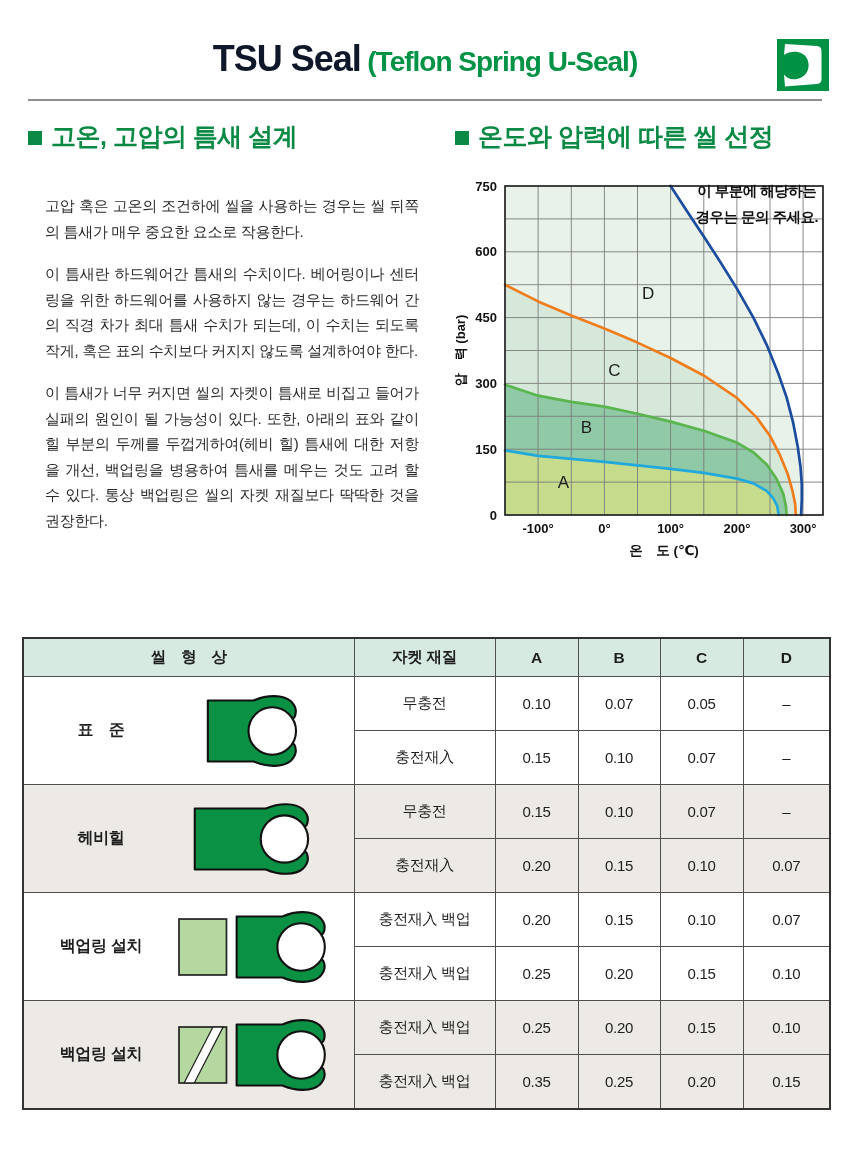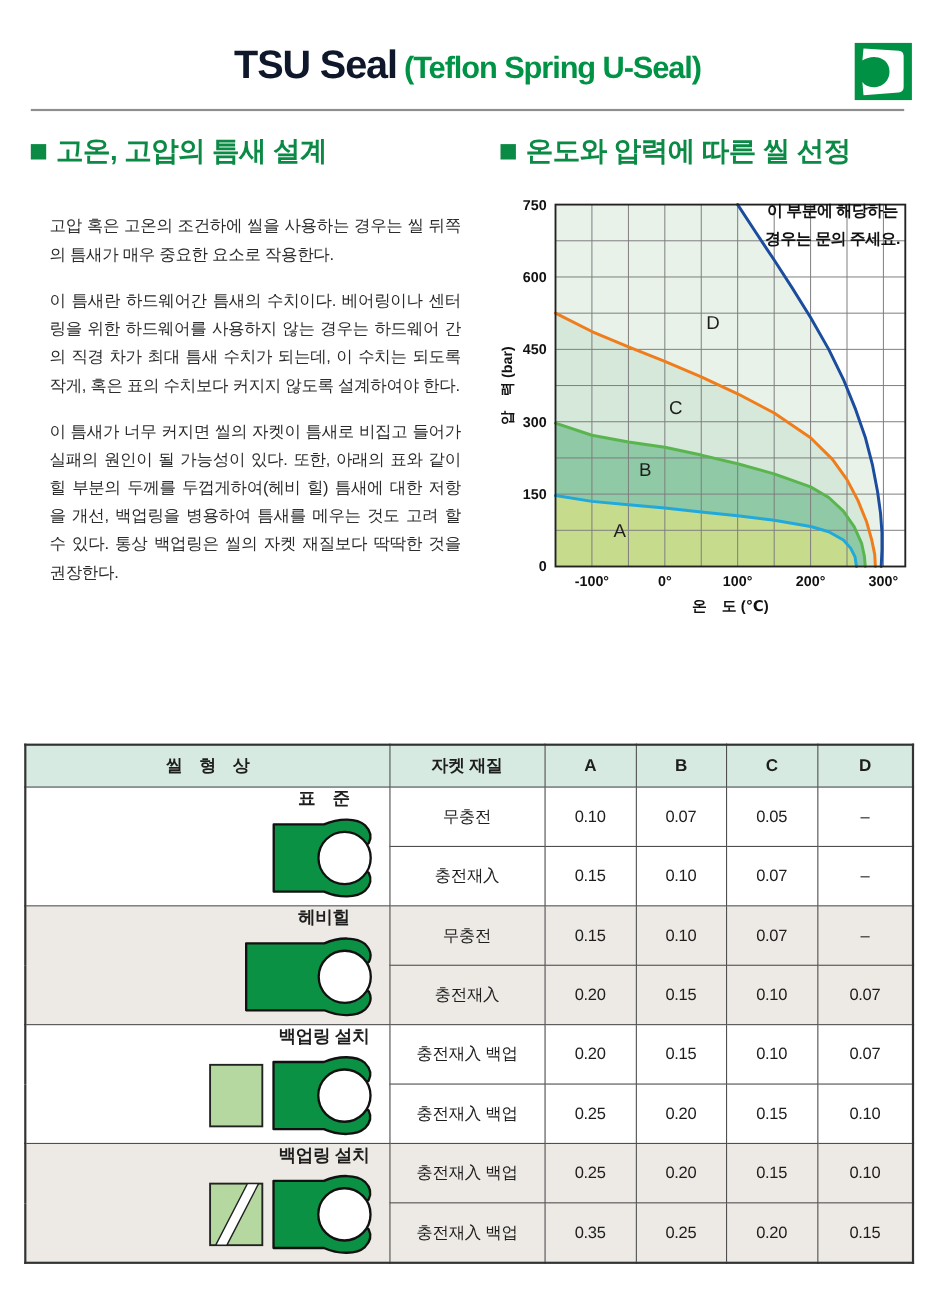--- a/index.html
+++ b/index.html
@@ -19,28 +19,28 @@
   #heading-right{left:455px;text-align:center;}
   
   .paragraph{position:absolute;top:176px;left:28px;width:408px;font-size:15px;line-height:25.5px;
              letter-spacing:-0.3px;text-align:justify;word-break:break-all;color:#2b2b2b;}
   .paragraph p{margin:17px;}
   
   #chart{position:absolute;top:150px;left:450px;width:400px;height:420px;}
   
   .table-caption{position:absolute;top:643px;left:22px;width:806px;text-align:right;
                  font-size:15px;color:#111;letter-spacing:-0.3px;}
-  #seal-table{position:absolute;top:676px;left:22px;}
+  #seal-table{position:absolute;top:637px;left:22px;}
   table.clearance{border-collapse:collapse;table-layout:fixed;border:2px solid #333;}
   table.clearance th,table.clearance td{border:1px solid #4f4f4f;text-align:center;vertical-align:middle;
       font-size:15px;color:#1e1e1e;letter-spacing:-0.3px;padding:0;}
   table.clearance th{height:37px;background:#d7eae2;font-weight:bold;font-size:15.5px;}
   table.clearance td{height:53px;}
   td.group-cell{padding:0;}
-  .group-flex{display:flex;align-items:flex-end;height:100%;flex-direction:column;}
+  .group-flex{display:flex;align-items:center;height:100%;}
   .group-name{font-weight:bold;font-size:16px;width:118px;text-align:center;flex:0 0 auto;margin-left:18px;white-space:nowrap;}
   .group-draw{flex:1 1 auto;display:flex;justify-content:center;align-items:center;}
   .hidden-defs{position:absolute;width:0;height:0;overflow:hidden;}
 </style>
 </head>
 <body>
 
 <svg class="hidden-defs" aria-hidden="true">
   <defs>
     <g id="jacket-standard">

